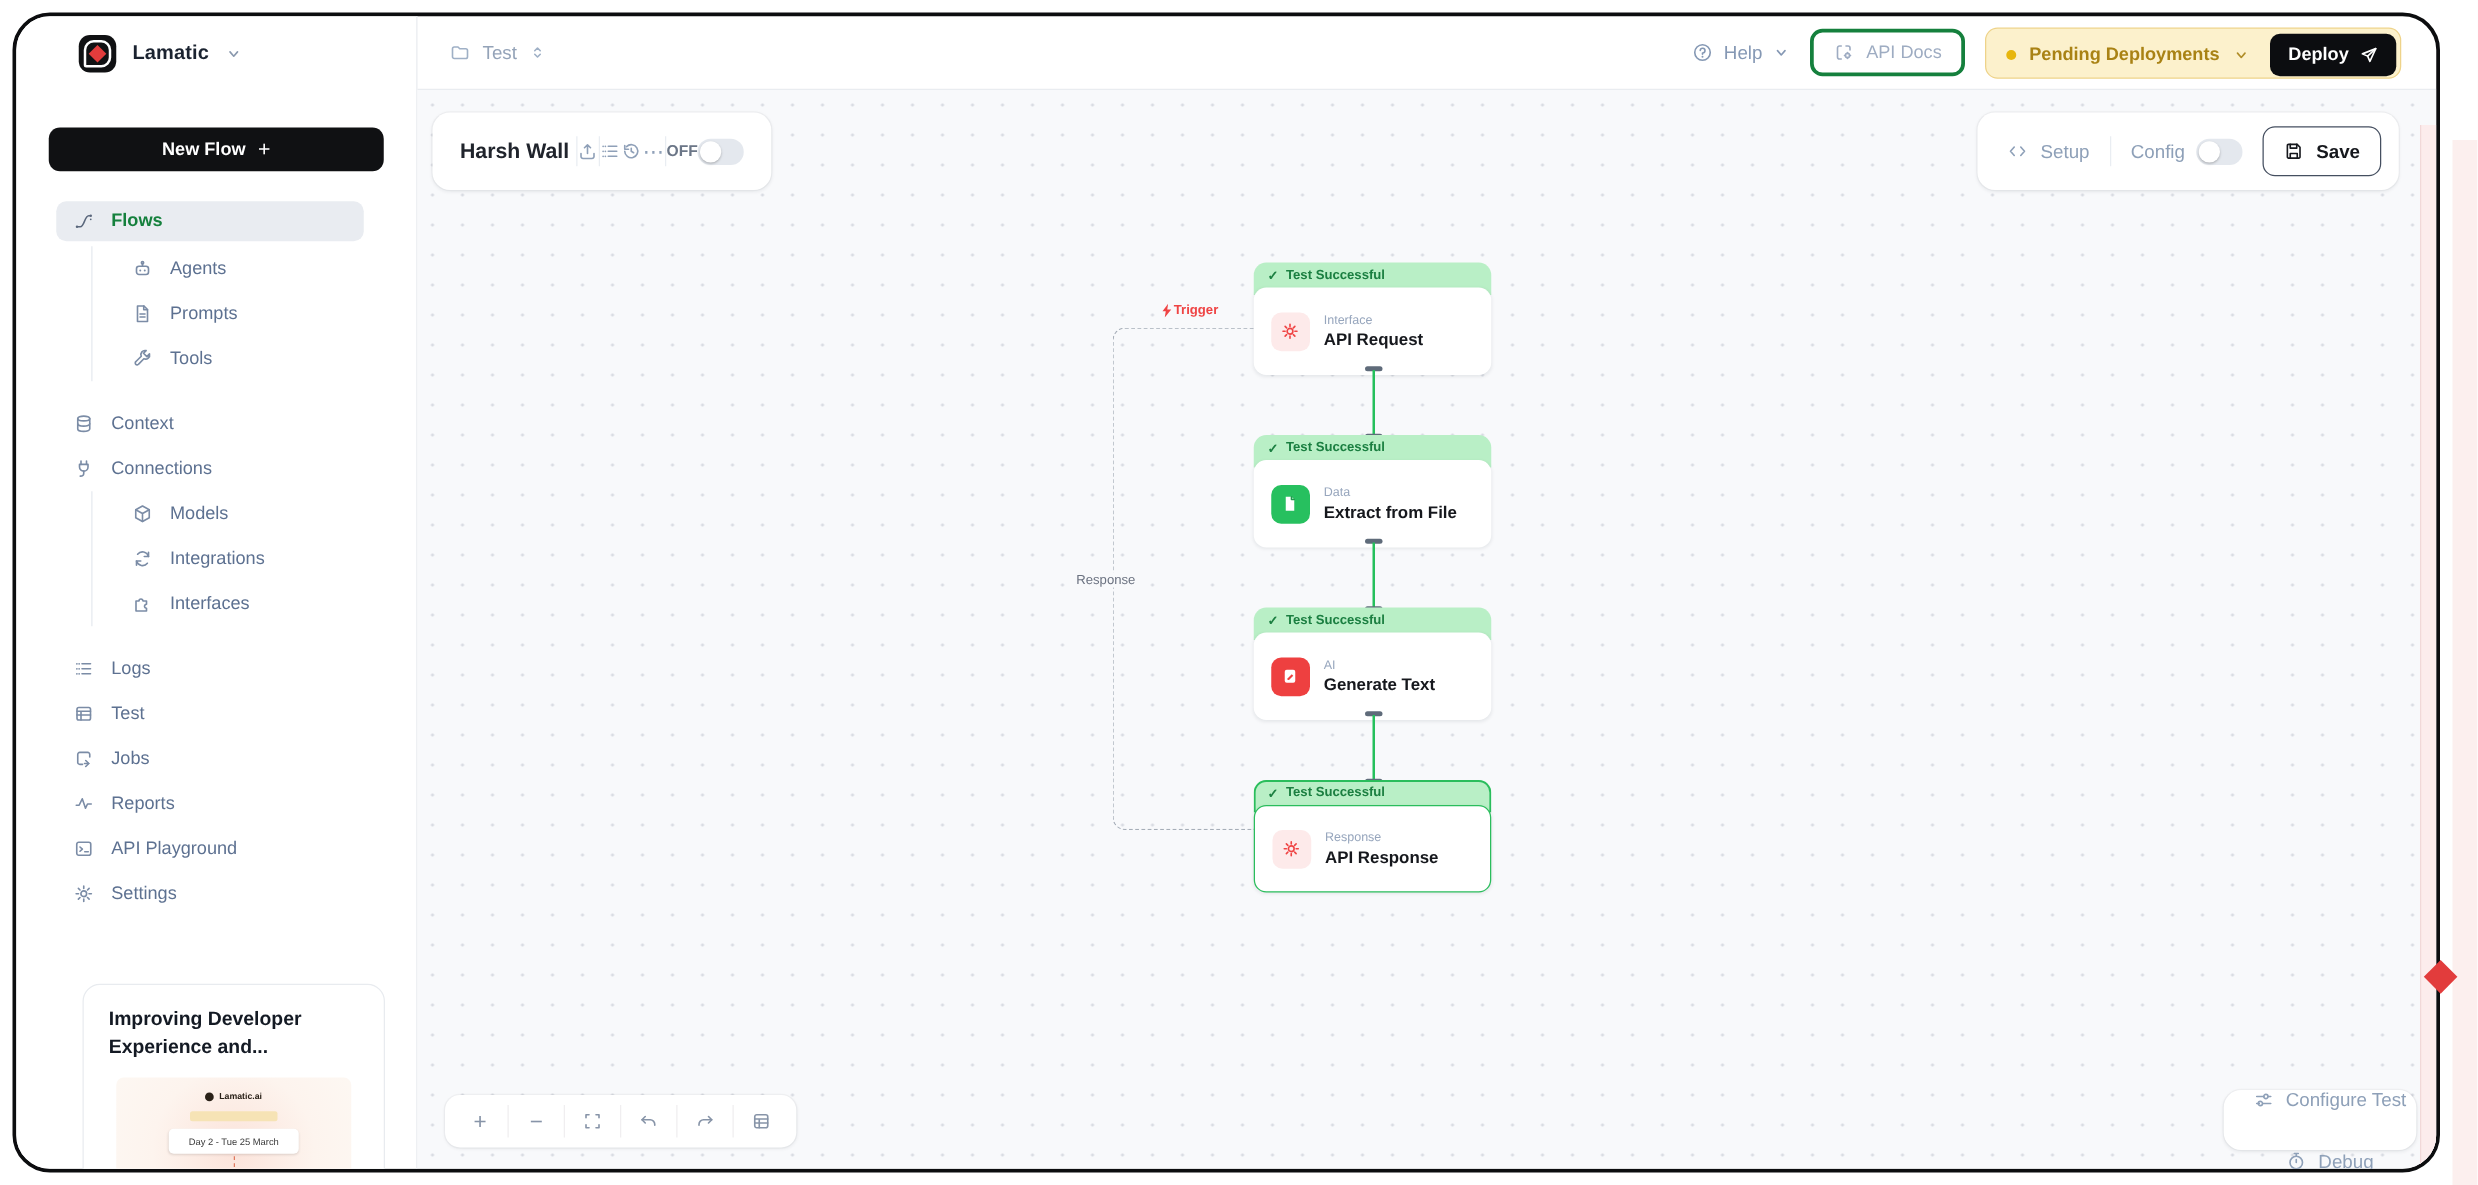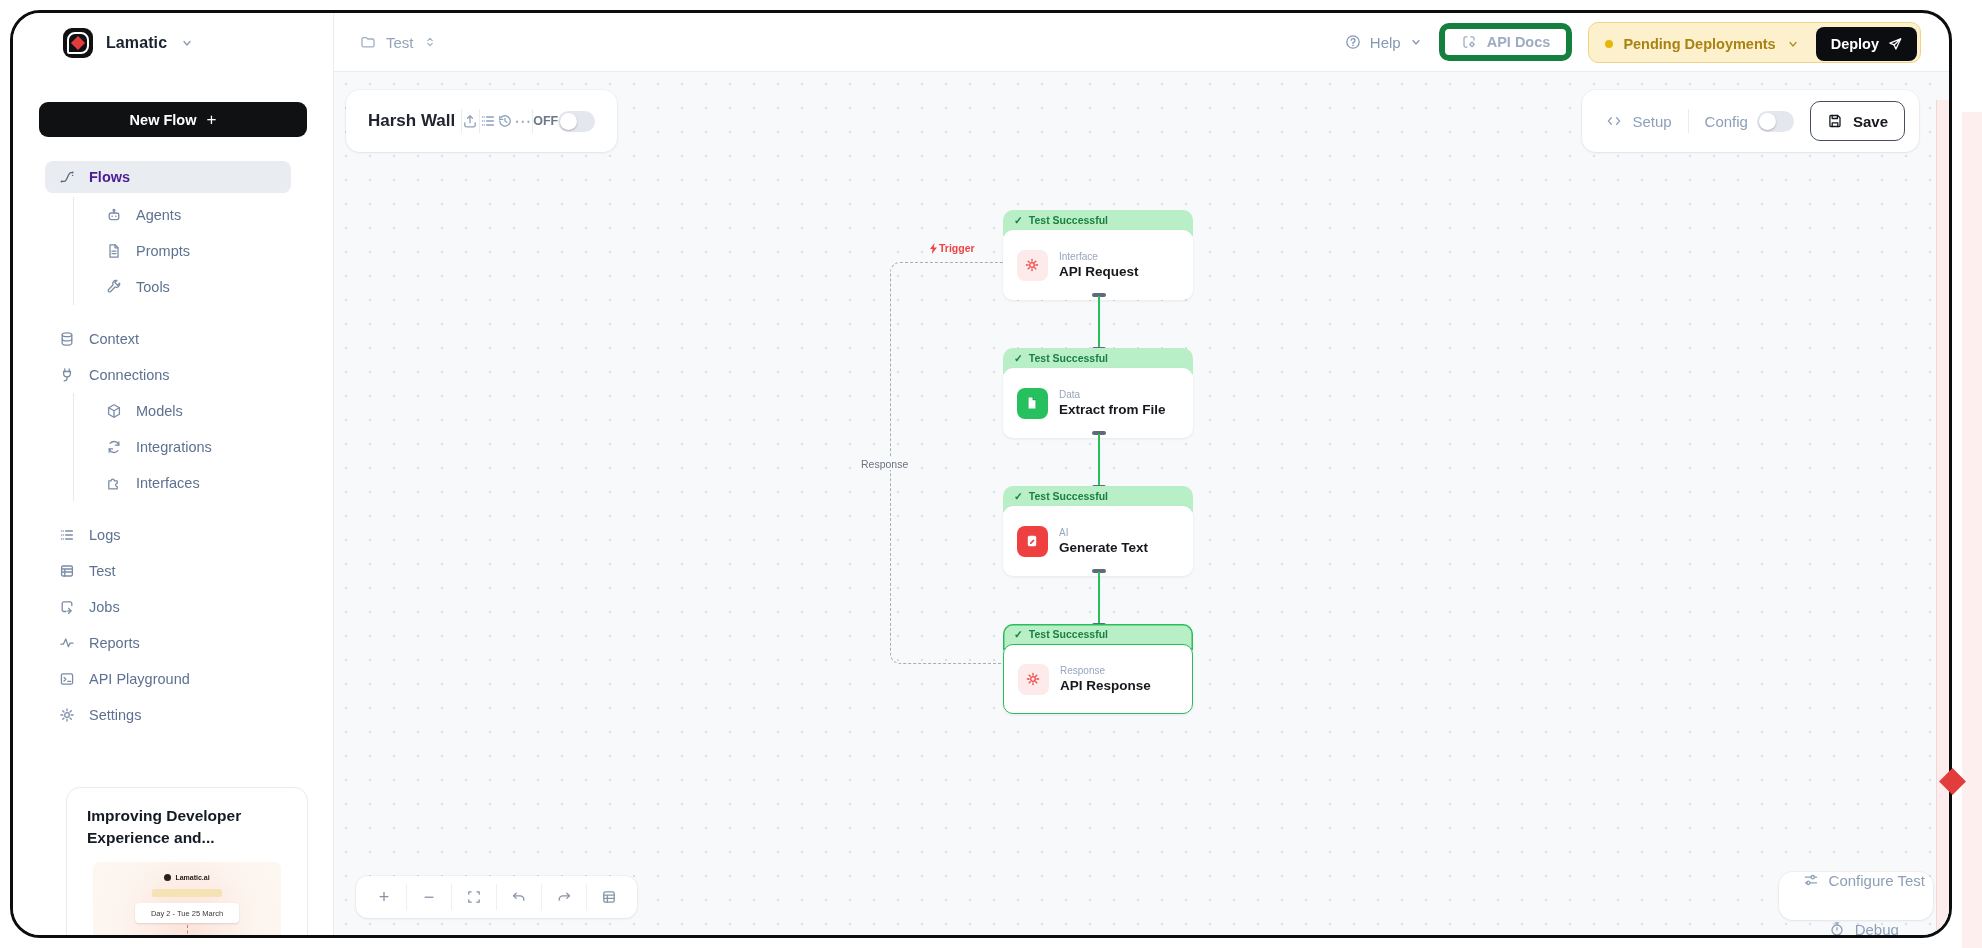--- a/index.html
+++ b/index.html
@@ -28,21 +28,21 @@
   .logo-text { font-size:16px; font-weight:700; color:#1b2330; letter-spacing:.1px; }
   .logo-chev { color:#8a99ae; }
 
   
   .newflow-btn { margin:30px 26px 0 26px; height:35px; background:#101113; color:#fff; border-radius:9px;
                  display:flex; align-items:center; justify-content:center; gap:10px; font-size:14.5px; font-weight:600; cursor:pointer; }
   .newflow-plus { font-size:17px; font-weight:400; }
   .nav { margin-top:24px; padding:0 26px 0 46px; }
   .nav-item { height:36px; display:flex; align-items:center; gap:13px; color:#5d7191; font-size:14.5px; cursor:pointer; }
   .nav-item .ic { color:#7b8ca6; }
-  .nav-item.active { background:#e9ecf1; border-radius:8px; height:32px; margin:2px 16px 4px -14px; padding-left:14px; color:#4c1d95; font-weight:600; }
+  .nav-item.active { background:#e9ecf1; border-radius:8px; height:32px; margin:2px 16px 4px -14px; padding-left:14px; color:#15803d; font-weight:600; }
   .nav-item.active .ic { color:#5a677c; }
   .nav-group { margin-left:14px; padding-left:32px; border-left:1px solid #e6eaf0; }
   .nav-gap { height:16px; }
 
   
   .promo { position:absolute; left:53px; top:774px; width:242px; height:230px; border:1px solid #e8ebef; border-radius:14px; background:#fff; padding:17px 20px; }
   .promo-title { font-size:15.5px; font-weight:700; color:#141a24; line-height:1.4; }
   .promo-thumb { margin:14px auto 0; width:188px; height:130px; border-radius:6px; overflow:hidden; position:relative;
                  background:radial-gradient(circle at 50% 45%, #fbe3da 0%, #fdf4ee 55%, #fdf8f3 100%); }
   .thumb-brand { display:flex; align-items:center; justify-content:center; gap:4px; margin-top:12px; font-size:7px; font-weight:700; color:#2a2118; }
@@ -51,22 +51,22 @@
   .thumb-card { margin:6px auto 0; width:104px; height:20px; background:#fff; border-radius:4px; box-shadow:0 1px 2px rgba(0,0,0,.12);
                 display:flex; align-items:center; justify-content:center; font-size:7.5px; color:#3a3a3a; }
   .thumb-line { margin:2px auto 0; width:0; height:14px; border-left:1px dashed #e07a5f; }
 
   
   .topbar { height:59px; border-bottom:1px solid #e9ecf0; display:flex; align-items:center; padding:0 28px 0 26px; }
   .crumb { display:flex; align-items:center; gap:9px; color:#94a3b8; font-size:15px; cursor:pointer; }
   .crumb .ic { color:#9fb0c6; }
   .topbar-right { margin-left:auto; display:flex; align-items:center; gap:16px; }
   .help { display:flex; align-items:center; gap:8px; color:#8598b4; font-size:15px; cursor:pointer; }
-  .apidocs-btn { height:38px; display:flex; align-items:center; gap:9px; padding:0 16px; border:6px solid #15803d; border-radius:10px; background:#fff;
-                 color:#9eacc2; font-size:14.5px; font-weight:700; cursor:pointer; }
+  .apidocs-btn { height:38px; display:flex; align-items:center; gap:9px; padding:0 16px; border:3px solid #15803d; border-radius:10px; background:#fff;
+                 color:#9eacc2; font-size:14.5px; font-weight:400; cursor:pointer; }
   .pending-pill { height:41px; display:flex; align-items:center; gap:10px; padding:4px 3px 0 16px; background:#fcf1cc; border:1.5px solid #eed38a; border-radius:10px; }
   .pending-dot { width:8px; height:8px; border-radius:50%; background:#e7b60d; }
   .pending-label { color:#a98214; font-size:14.5px; font-weight:600; }
   .pending-chev { color:#b08d28; }
   .deploy-btn { height:34px; margin-left:6px; display:flex; align-items:center; gap:9px; padding:0 15px; background:#0c0d10; border-radius:8px;
                 color:#fff; font-size:14.5px; font-weight:600; cursor:pointer; }
 
   
   .canvas { position:absolute; left:0; top:59px; right:0; bottom:0; background:#f8f9fb;
             background-image:radial-gradient(circle, #d9dce3 1.1px, transparent 1.4px); background-size:24px 24px; }

